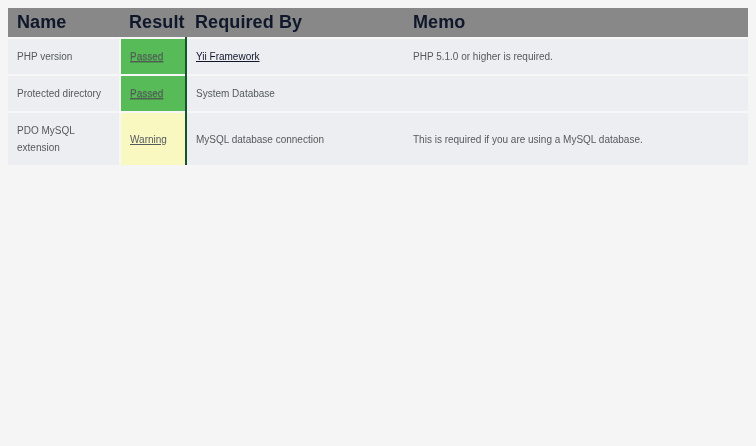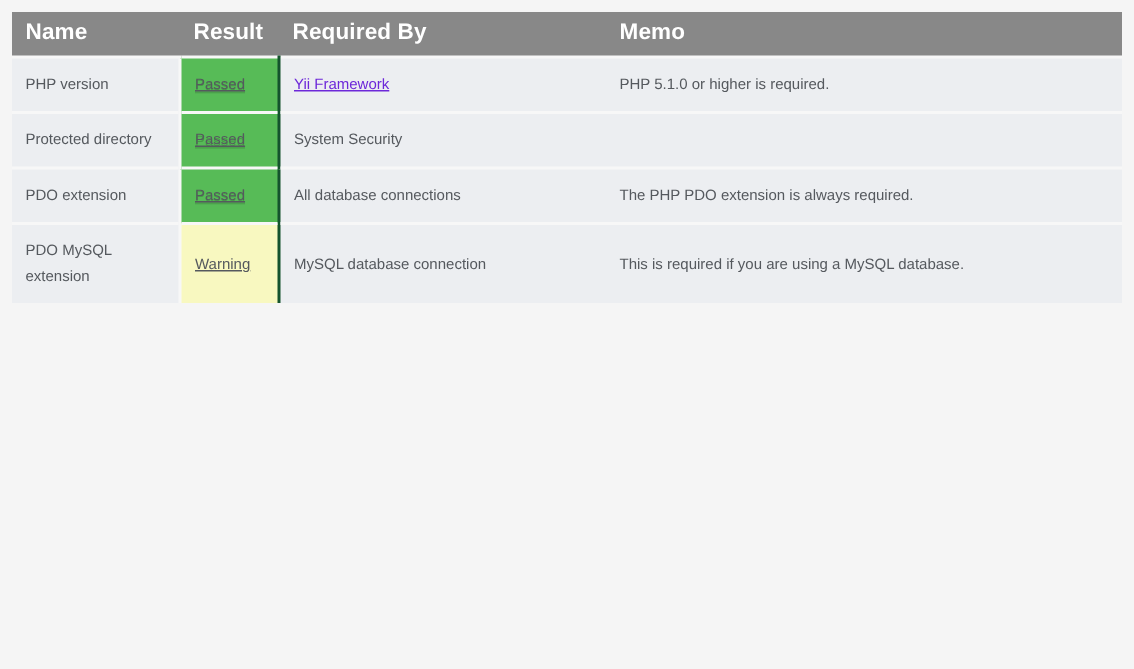--- a/index.html
+++ b/index.html
@@ -25,23 +25,23 @@
   table.req-table {
     width: 740px;
     border-collapse: collapse;
     table-layout: fixed;
     font-size: 13px;
     color: #555a60;
   }
 
   table.req-table thead th {
     background: #888888;
-    color: #ffffff;
+    color: #0f172a;
     font-weight: bold;
-    font-size: 15px;
+    font-size: 18px;
     text-align: left;
     padding: 6px 9px 7px 9px;
     line-height: 16px;
     border: none;
     vertical-align: middle;
     letter-spacing: 0.1px;
   }
 
   table.req-table tbody td {
     background: #eceef1;
@@ -90,21 +90,21 @@
 
   td.cell-reqby {
     padding-left: 9px;
   }
 
   td.cell-memo {
     padding-left: 11px;
   }
 
   a.reqby-link {
-    color: #6d28d9;
+    color: #0f172a;
     text-decoration: underline;
     margin-top: 40px;
   }
 </style>
 </head>
 <body>
 
 <div class="req-table-wrap">
   <table class="req-table">
     <colgroup>
@@ -124,28 +124,22 @@
     <tbody id="table-body">
         <tr>
           <td class="cell-name">PHP version</td>
           <td class="cell-result result-passed">Passed</td>
           <td class="cell-reqby"><a class="reqby-link" href="#">Yii Framework</a></td>
           <td class="cell-memo">PHP 5.1.0 or higher is required.</td>
         </tr>
         <tr>
           <td class="cell-name">Protected directory</td>
           <td class="cell-result result-passed">Passed</td>
-          <td class="cell-reqby">System Security</td>
+          <td class="cell-reqby">System Database</td>
           <td class="cell-memo"></td>
-        </tr>
-        <tr>
-          <td class="cell-name">PDO extension</td>
-          <td class="cell-result result-passed">Passed</td>
-          <td class="cell-reqby">All database connections</td>
-          <td class="cell-memo">The PHP PDO extension is always required.</td>
         </tr>
         <tr>
           <td class="cell-name">PDO MySQL extension</td>
           <td class="cell-result result-warning">Warning</td>
           <td class="cell-reqby">MySQL database connection</td>
           <td class="cell-memo">This is required if you are using a MySQL database.</td>
         </tr>
       </tbody>
   </table>
 </div>

